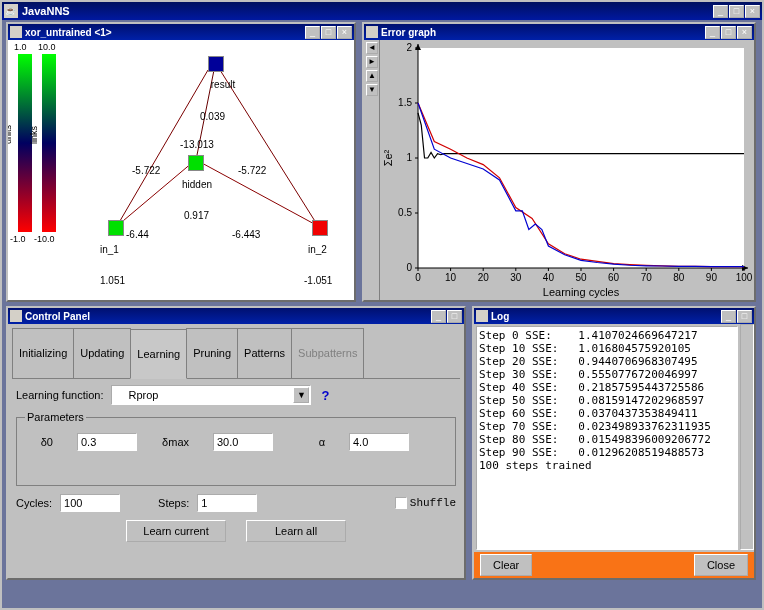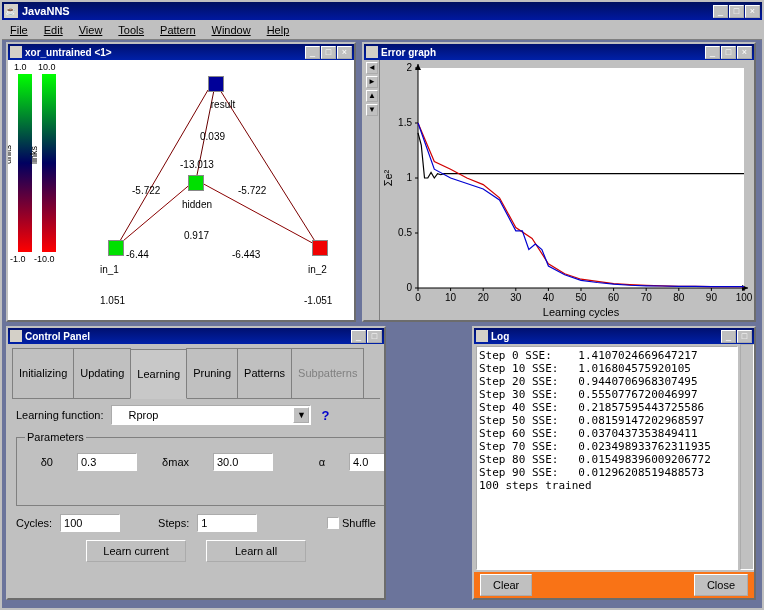--- a/index.html
+++ b/index.html
@@ -44,49 +44,40 @@
 .combo { flex: 0 0 200px; height: 20px; border: 1px inset #fff; background: #fff; display: flex; align-items: center; padding: 0 16px; position: relative; }
 .combo .cbtn { position: absolute; right: 1px; top: 1px; width: 16px; height: 16px; background: #c0c0c0; border: 1px outset #fff; text-align: center; line-height: 14px; font-size: 9px; cursor: pointer; }
 .help-q { color: #0000cc; font-weight: bold; font-size: 13px; margin-left: 6px; cursor: pointer; }
 fieldset { border: 1px solid #808080; padding: 10px 8px 4px; margin-bottom: 8px; }
 fieldset legend { font-size: 11px; padding: 0 2px; }
 .param-row { display: flex; gap: 24px; align-items: center; }
 .param-row label { min-width: 28px; text-align: right; }
 input[type=text] { height: 18px; border: 1px inset #fff; background: #fff; padding: 0 3px; font-size: 11px; width: 60px; }
 .btn { height: 22px; background: #c0c0c0; border: 1px outset #fff; padding: 0 12px; font-size: 11px; cursor: pointer; }
 .btn-row { display: flex; gap: 20px; justify-content: center; margin-top: 8px; }
-.chk { display: inline-flex; align-items: center; gap: 3px; }
+.chk { display: inline-flex; align-items: center; gap: 3px; font-family: Liberation Mono, monospace; }
 .chkbox { width: 12px; height: 12px; border: 1px inset #fff; background: #fff; }
 
 .log-content { position: relative; width: 100%; height: 100%; }
 .log-text { position: absolute; inset: 2px 16px 28px 2px; background: #fff; border: 1px inset #fff; font-family: monospace; font-size: 11px; padding: 2px; overflow: hidden; white-space: pre; }
 .log-sb { position: absolute; right: 0; top: 0; bottom: 28px; width: 14px; background: #c0c0c0; border: 1px inset #fff; }
 .log-btns { position: absolute; left: 0; right: 0; bottom: 0; height: 26px; background: #f97316; display: flex; align-items: center; padding: 0 6px; }
 </style>
 </head>
 <body>
 
 <div class="main-window">
   <div class="titlebar">
     <span class="icon">☕</span>
     <span class="title">JavaNNS</span>
     <div class="winbtns">
       <div class="winbtn">_</div>
       <div class="winbtn">□</div>
       <div class="winbtn">×</div>
     </div>
-  </div>
-  <div class="menubar">
-    <span class="menuitem">File</span>
-    <span class="menuitem">Edit</span>
-    <span class="menuitem">View</span>
-    <span class="menuitem">Tools</span>
-    <span class="menuitem">Pattern</span>
-    <span class="menuitem">Window</span>
-    <span class="menuitem">Help</span>
   </div>
   <div class="workspace">
 
     <div class="internal-window" style="left:4px; top:2px; width:350px; height:280px;">
       <div class="int-title">
         <span class="icon"></span>
         <span class="title">xor_untrained &lt;1&gt;</span>
         <div class="winbtns">
             <div class="winbtn">_</div>
             <div class="winbtn">□</div>
@@ -190,21 +181,21 @@
               <path d="M38,72.9 L41.26,85 L44.52,118 L47.78,118 L51.04,112.5 L54.3,118 L57.56,113.6 L60.82000000000001,114.7 L64.08,113.6 L67.34,113.6 L70.6,113.6 L103.2,113.6 L135.8,113.6 L168.4,113.6 L201,113.6 L233.6,113.6 L266.2,113.6 L298.8,113.6 L331.40000000000003,113.6 L364,113.6" fill="none" stroke="#000000" stroke-width="1.2"></path>
               <path d="M38,63 L54.3,101.50000000000001 L70.6,109.19999999999999 L86.9,118 L103.2,124.60000000000001 L119.5,137.8 L135.8,167.5 L152.1,178.5 L168.4,203.8 L184.70000000000002,213.7 L201,219.2 L217.3,221.4 L233.6,223.6 L249.9,224.7 L266.2,225.47 L282.5,225.91 L298.8,226.35 L315.09999999999997,226.46 L331.40000000000003,226.57 L347.7,226.57 L364,226.68" fill="none" stroke="#d00000" stroke-width="1.2"></path>
               <path d="M38,63 L54.3,109.19999999999999 L70.6,118 L86.9,123.5 L103.2,129 L119.5,140 L135.8,170.8 L142.32,170.8 L148.84,189.5 L155.36,184 L161.88,189.5 L168.4,206 L184.70000000000002,214.8 L201,220.3 L217.3,222.5 L233.6,224.15 L249.9,225.25 L266.2,225.8 L282.5,226.02 L298.8,226.35 L315.09999999999997,226.46 L331.40000000000003,226.57 L347.7,226.68 L364,226.68" fill="none" stroke="#0000d0" stroke-width="1.2"></path>
               <text x="201" y="256" font-size="11" text-anchor="middle">Learning cycles</text>
               <text x="12" y="118" font-size="11" text-anchor="middle" transform="rotate(-90 12 118)">Σe²</text>
             </svg>
         </div>
       </div>
     </div>
 
-    <div class="internal-window" style="left:4px; top:286px; width:380px; height:274px;">
+    <div class="internal-window" style="left:4px; top:286px; width:460px; height:274px;">
       <div class="int-title">
         <span class="icon"></span>
         <span class="title">Control Panel</span>
         <div class="winbtns">
             <div class="winbtn">_</div>
             <div class="winbtn">□</div>
           </div>
       </div>
       <div class="int-content cp-content">
         <div class="tabs">

